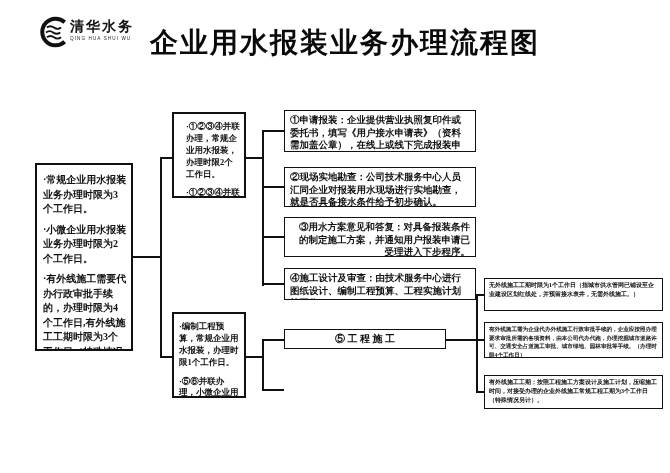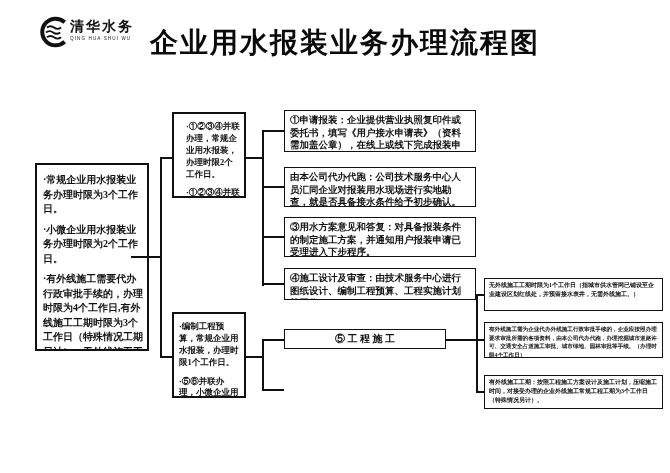--- a/index.html
+++ b/index.html
@@ -21,29 +21,29 @@
   .logo{position:absolute;left:38px;top:16px;display:flex;align-items:flex-start;}
   .logo-text{display:flex;flex-direction:column;line-height:1;margin-top:4px;}
   .logo-name{font-family:"Liberation Serif",serif;font-weight:bold;font-size:14px;letter-spacing:2px;}
   .logo-sub{font-family:"Liberation Sans",sans-serif;font-size:4.6px;letter-spacing:1.1px;margin-top:3px;color:#222;}
   .title{
     position:absolute;left:85px;top:24px;width:520px;text-align:center;
     font-family:Liberation Mono, monospace;font-weight:900;font-size:28px;
     letter-spacing:2px;color:#0a0a0a;
   }
   
-  .summary{left:35px;top:163px;width:114px;height:188px;font-size:10px;line-height:1.45;padding:8px 4px 0 6px;}
+  .summary{left:35px;top:163px;width:98px;height:188px;font-size:10px;line-height:1.45;padding:8px 4px 0 6px;}
   .par-box{left:172px;width:74px;font-size:8.5px;line-height:1.4;padding:7px 3px 0 5px;}
   .par-1234{top:112px;height:86px;padding-left:12px;}
   .par-56{top:312px;height:86px;}
   .par-box p{margin:0 0 7px 0;}
   .step{left:284px;width:192px;font-size:9.5px;line-height:1.32;padding:3px 5px 0 5px;border-width:1.5px;}
   .step1{top:110px;height:42px;}
   .step2{top:167px;height:40px;}
-  .step3{top:217px;height:40px;}
+  .step3{top:217px;height:40px;text-align:right;}
   .step4{top:268px;height:32px;}
   .step-mini{left:284px;width:162px;text-align:center;font-size:10px;border-width:1.5px;display:flex;align-items:center;justify-content:center;padding:0;}
   .step5{top:329px;height:20px;}
   .step6{top:378px;height:22px;}
   .note{left:484px;width:179px;font-size:6px;line-height:1.5;padding:2px 4px 0 4px;border-width:1px;}
   .note1{top:278px;height:33px;}
   .note2{top:322px;height:36px;font-size:5.6px;line-height:1.55;}
   .note3{top:375px;height:34px;}
 </style>
 </head>
@@ -76,21 +76,21 @@
   <div class="box par-box par-1234">
     <p>·①②③④并联办理，常规企业用水报装，办理时限2个工作日。</p>
     <p>·①②③④并联办理，小微企业用水报装，办理时限1个工作日。</p>
   </div>
   <div class="box par-box par-56">
     <p>·编制工程预算，常规企业用水报装，办理时限1个工作日。</p>
     <p>·⑤⑥并联办理，小微企业用水报装，办理时限1个工作日。</p>
   </div>
 
   <div class="box thin step step1">①申请报装：企业提供营业执照复印件或委托书，填写《用户接水申请表》（资料需加盖公章），在线上或线下完成报装申报程序。</div>
-  <div class="box thin step step2">由本公司代办代跑：公司技术服务中心人员汇同企业对报装用水现场进行实地勘查，就是否具备接水条件给予初步确认。</div>
+  <div class="box thin step step2">②现场实地勘查：公司技术服务中心人员汇同企业对报装用水现场进行实地勘查，就是否具备接水条件给予初步确认。</div>
   <div class="box thin step step3">③用水方案意见和答复：对具备报装条件的制定施工方案，并通知用户报装申请已受理进入下步程序。</div>
   <div class="box thin step step4">④施工设计及审查：由技术服务中心进行图纸设计、编制工程预算、工程实施计划等工作。</div>
   <div class="box thin step-mini step5">⑤ 工 程 施 工</div>
 
   <div class="box thin note note1">无外线施工工期时限为1个工作日（指城市供水管网已铺设至企业建设区划红线处，并预留接水表井，无需外线施工。）</div>
   <div class="box thin note note2">有外线施工需为企业代办外线施工行政审批手续的，企业应按照办理要求审批所需的各项资料，由本公司代办代跑，办理挖掘城市道路许可、交通安全占道施工审批、城市绿地、园林审批等手续。（办理时限4个工作日）</div>
   <div class="box thin note note3">有外线施工工期：按照工程施工方案设计及施工计划，压缩施工时间，对接受办理的企业外线施工常规工程工期为3个工作日（特殊情况另计）。</div>
 
   <div class="line h" style="left:131px;top:256px;width:30px;"></div>
   <div class="line v" style="left:160px;top:157px;height:201px;"></div>

